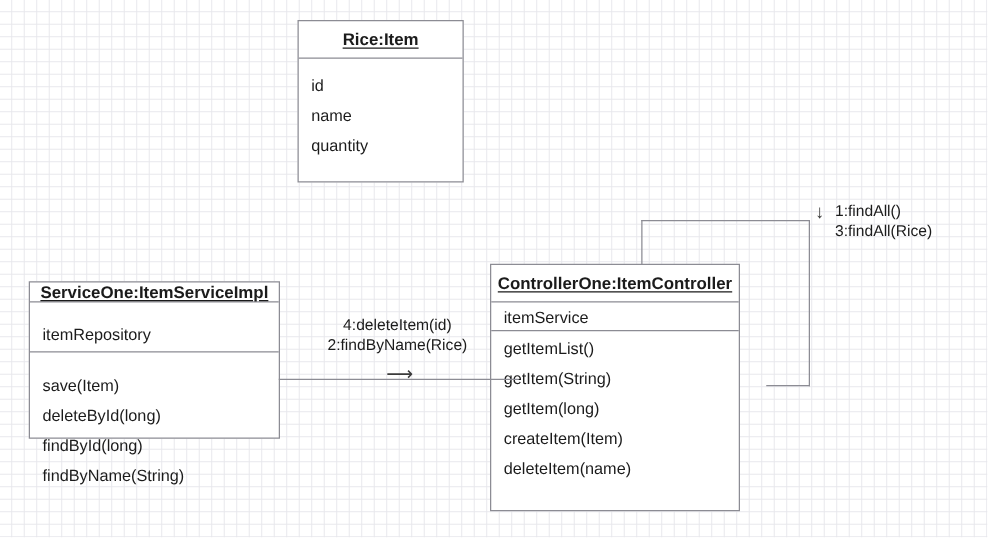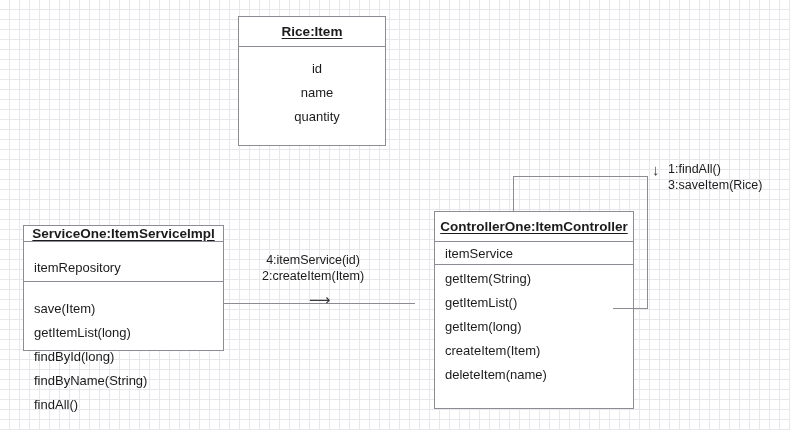--- a/index.html
+++ b/index.html
@@ -60,35 +60,35 @@
   }
   .uml-row {
     font-size: 13px;
     line-height: 1;
     padding-left: 10px;
     white-space: nowrap;
     color: #1b1b1b;
   }
 
   
-  #box-rice { left: 238px; top: 16px; width: 148px; height: 130px; }
+  #box-rice { left: 238px; top: 16px; width: 133px; height: 130px; }
   #box-rice .uml-title { height: 30px; }
   #box-rice .uml-compartment { height: 99px; justify-content: flex-start; padding-top: 10px; }
-  #box-rice .uml-row { height: 24px; line-height: 24px; text-align: center; }
+  #box-rice .uml-row { height: 24px; line-height: 24px; }
 
   
   #box-service { left: 23px; top: 225px; width: 201px; height: 126px; gap: 12px; }
   #box-service .uml-title { height: 30px; }
   #box-service .uml-attrs { height: 28px; }
   #box-service .uml-attrs .uml-row { height: 28px; line-height: 28px; }
   #box-service .uml-ops { height: 114px; padding-top: 3px; justify-content: flex-start; }
   #box-service .uml-ops .uml-row { height: 24px; line-height: 24px; }
 
   
-  #box-controller { left: 434px; top: 211px; width: 200px; height: 198px; }
+  #box-controller { left: 392px; top: 211px; width: 200px; height: 198px; }
   #box-controller .uml-title { height: 30px; }
   #box-controller .uml-attrs { height: 23px; }
   #box-controller .uml-attrs .uml-row { height: 23px; line-height: 23px; }
   #box-controller .uml-ops { height: 143px; padding-top: 2px; justify-content: flex-start; }
   #box-controller .uml-ops .uml-row { height: 24px; line-height: 24px; }
 
   
   .conn-h {
     position: absolute;
     height: 0;
@@ -145,57 +145,56 @@
 
   <div class="uml-class" id="box-service">
     <div class="uml-title">
       <span>ServiceOne:ItemServiceImpl</span>
     </div>
     <div class="uml-compartment uml-attrs">
       <div class="uml-row">itemRepository</div>
     </div>
     <div class="uml-compartment uml-ops last">
       <div class="uml-row">save(Item)</div>
-      <div class="uml-row">getItemList(long)</div>
+      <div class="uml-row">deleteById(long)</div>
       <div class="uml-row">findById(long)</div>
       <div class="uml-row">findByName(String)</div>
-      <div class="uml-row">findAll()</div>
     </div>
   </div>
 
   <div class="uml-class" id="box-controller">
     <div class="uml-title">
       <span>ControllerOne:ItemController</span>
     </div>
     <div class="uml-compartment uml-attrs">
       <div class="uml-row">itemService</div>
     </div>
     <div class="uml-compartment uml-ops last">
+      <div class="uml-row">getItemList()</div>
       <div class="uml-row">getItem(String)</div>
-      <div class="uml-row">getItemList()</div>
       <div class="uml-row">getItem(long)</div>
       <div class="uml-row">createItem(Item)</div>
       <div class="uml-row">deleteItem(name)</div>
     </div>
   </div>
 
   <div class="conn-h" id="link-service-controller"></div>
 
   <div class="arrow-glyph" id="arrow-right">⟶</div>
 
   <div class="edge-label" id="label-service-controller">
-    <div>4:itemService(id)</div>
-    <div>2:createItem(Item)</div>
+    <div>4:deleteItem(id)</div>
+    <div>2:findByName(Rice)</div>
   </div>
 
   <div class="conn-h" id="loop-top"></div>
   <div class="conn-v" id="loop-left"></div>
   <div class="conn-v" id="loop-right"></div>
   <div class="conn-h" id="loop-bottom"></div>
 
   <div class="arrow-glyph" id="arrow-down">↓</div>
 
   <div class="edge-label" id="label-loop">
     <div>1:findAll()</div>
-    <div>3:saveItem(Rice)</div>
+    <div>3:findAll(Rice)</div>
   </div>
 
 </div>
 
 </body></html>

